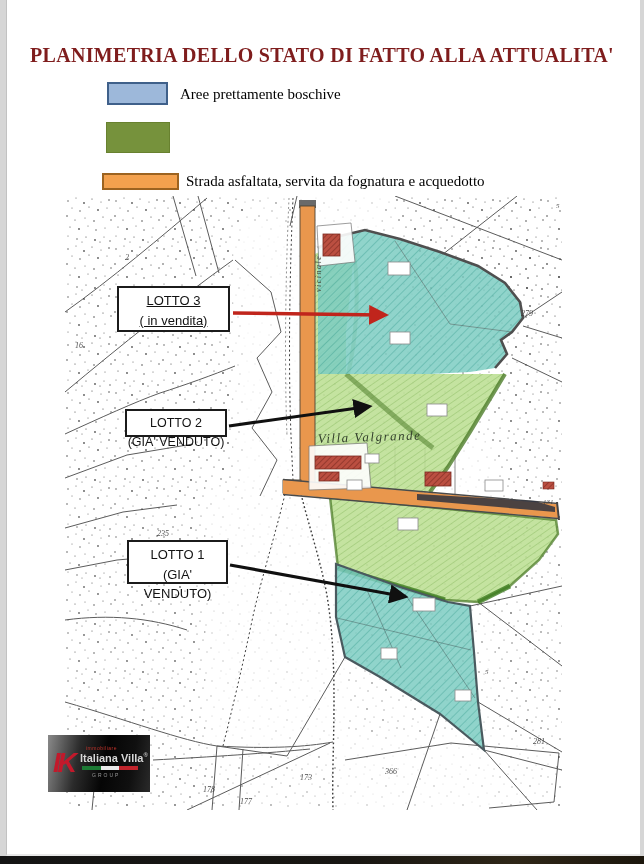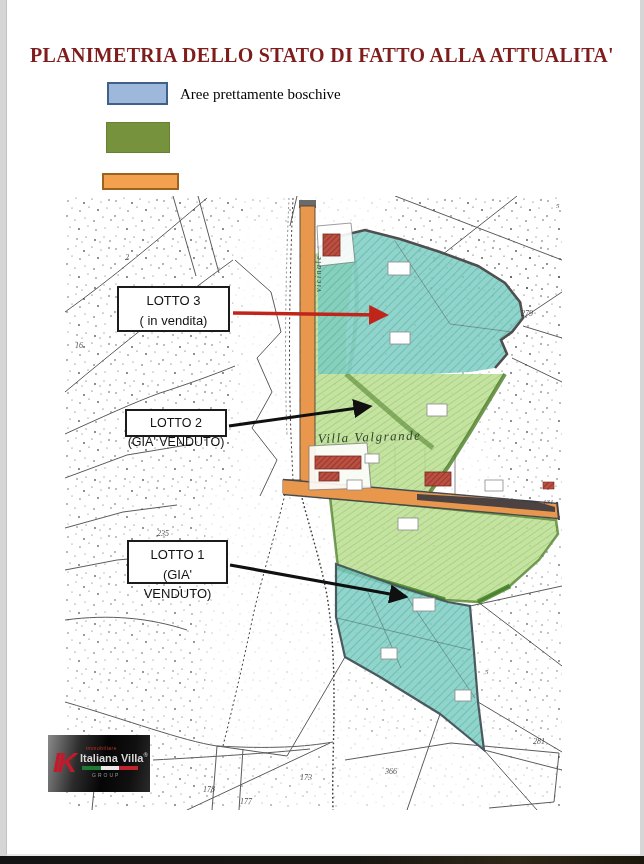--- a/index.html
+++ b/index.html
@@ -41,20 +41,21 @@
   <div class="page"></div>
 
   <div class="page-title">PLANIMETRIA DELLO STATO DI FATTO ALLA ATTUALITA'</div>
 
   <div class="legend-swatch" style="left: 107px; top: 82px; width: 61px; height: 23px; border: 2px solid rgb(63, 96, 138); background: rgb(157, 184, 218);"></div>
   <div class="legend-label" style="left:180px;top:86px;">Aree prettamente boschive</div>
 
   <div class="legend-swatch" style="left: 106px; top: 122px; width: 64px; height: 31px; border: 1px solid rgb(104, 129, 47); background: rgb(118, 146, 60);"></div>
 
   <div class="legend-swatch" style="left: 102px; top: 173px; width: 77px; height: 17px; border: 2px solid rgb(156, 99, 32); background: rgb(243, 161, 78);"></div>
+  <div class="legend-label" style="left:186px;top:173px;">Strada asfaltata, servita da fognatura e acquedotto</div>
 
   <div class="map-wrap">
   <svg width="497" height="614" viewBox="0 0 497 614">
     <defs>
       <pattern id="sp" width="48" height="48" patternUnits="userSpaceOnUse">
         <g fill="#2e2e2e">
           <circle cx="3" cy="5" r=".7"></circle>
               <circle cx="11" cy="2" r=".5"></circle>
               <circle cx="19" cy="7" r=".9"></circle>
           <circle cx="27" cy="3" r=".6"></circle>
@@ -244,21 +245,21 @@
       <text x="320" y="578">366</text>
       <text x="420" y="478" font-size="7">5</text>
     </g>
 
     <line x1="168" y1="117" x2="316" y2="119" stroke="#c0251c" stroke-width="3.6" marker-end="url(#arrowR)"></line>
     <line x1="164" y1="230" x2="300" y2="211" stroke="#101010" stroke-width="3.2" marker-end="url(#arrowB)"></line>
     <line x1="165" y1="369" x2="336" y2="400" stroke="#101010" stroke-width="3.2" marker-end="url(#arrowB)"></line>
   </svg>
   </div>
 
-  <div class="lot-box" style="left:117px;top:286px;width:113px;height:46px;">
+  <div class="lot-box" style="left:117px;top:286px;width:113px;height:46px;text-decoration:underline;">
     <div>LOTTO 3</div>
     <div>( in vendita)</div>
   </div>
   <div class="lot-box" style="left:125px;top:409px;width:102px;height:28px;font-size:12.5px;">
     <div>LOTTO 2</div>
     <div>(GIA' VENDUTO)</div>
   </div>
   <div class="lot-box" style="left:127px;top:540px;width:101px;height:44px;font-size:13px;">
     <div>LOTTO  1</div>
     <div>(GIA' VENDUTO)</div>

